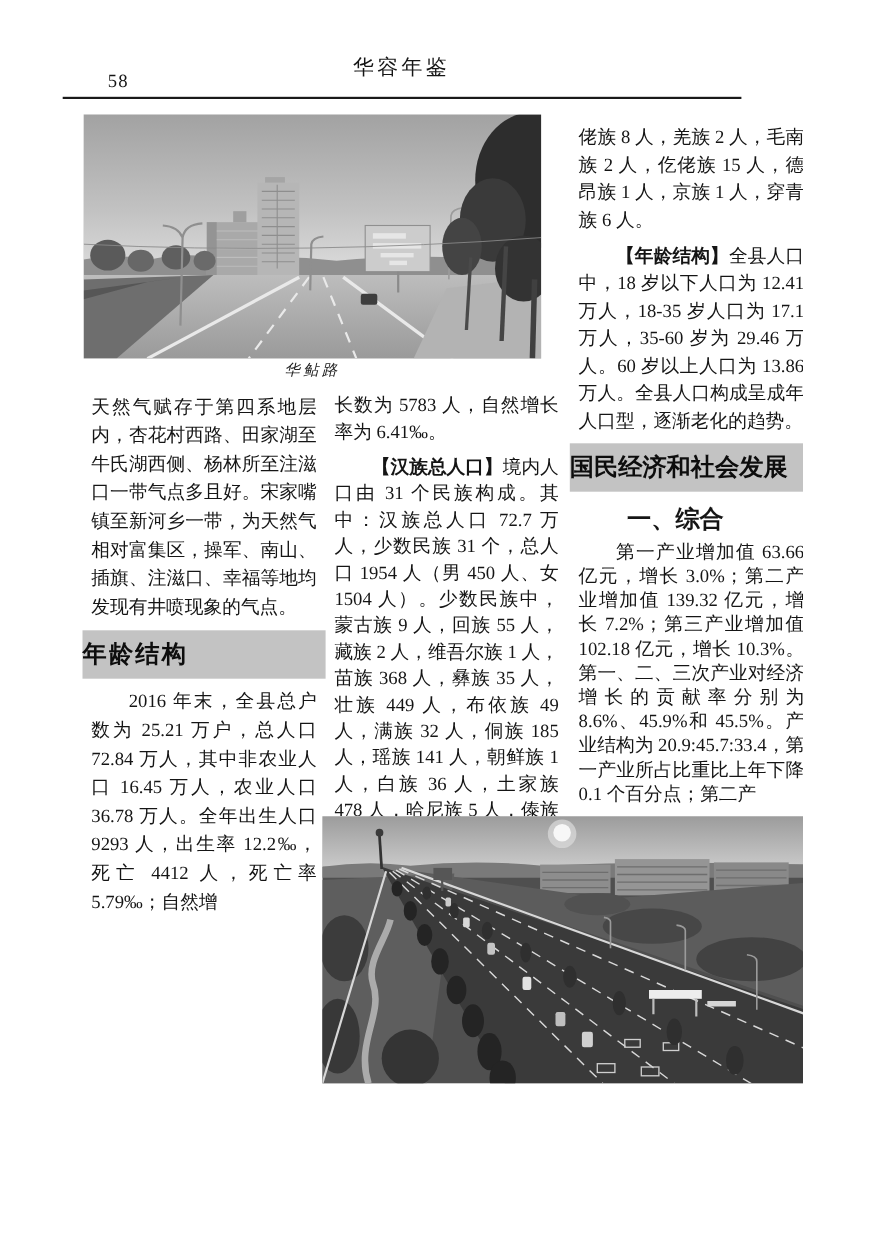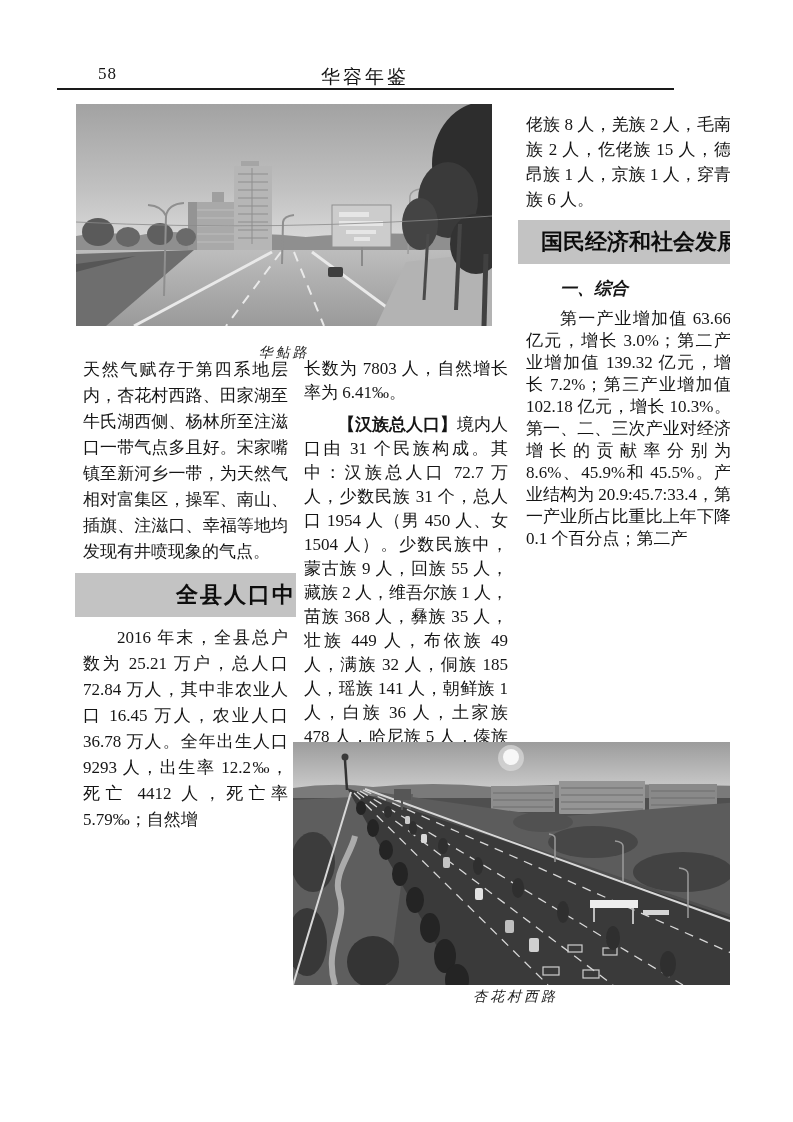--- a/index.html
+++ b/index.html
@@ -2,49 +2,49 @@
 <html><head>
 <meta charset="utf-8">
 <style>
   html,body{margin:0;padding:0;background:#ffffff;}
   .page{
     position:relative;width:730px;height:1122px;background:#ffffff;overflow:hidden;
     font-family:"Liberation Serif","DejaVu Serif",serif;color:#151515;
   }
   
   .ph-num{position:absolute;left:98px;top:64px;font-size:17px;letter-spacing:1px;}
-  .ph-title{position:absolute;left:0;right:0;top:64px;text-align:center;font-size:19px;letter-spacing:3px;}
+  .ph-title{position:absolute;left:0;right:0;top:48px;text-align:center;font-size:19px;letter-spacing:3px;}
   .ph-rule{position:absolute;left:57px;right:56px;top:88px;height:2px;background:#1a1a1a;}
   
   .photo{position:absolute;overflow:hidden;background:#bdbdbd;}
   .photo svg{display:block;}
   .caption{position:absolute;text-align:center;font-style:italic;font-size:14px;letter-spacing:3px;color:#222;}
   
   .col{position:absolute;text-align:justify;font-size:17px;}
   .col p{margin:8px;text-indent:2em;}
   .col p.noindent{text-indent:0;}
   .col-left{left:75px;top:349px;width:221px;line-height:26px;}
   .col-mid{left:296px;top:349px;width:220px;line-height:24px;}
   .col-right{left:518px;top:104px;width:221px;line-height:25px;}
   .rc-lower{line-height:22px;}
   
   .sec{
-    background:#c3c3c3;color:#0d0d0d;text-align:right;
+    background:#c3c3c3;color:#0d0d0d;text-align:left;
     font-family:"Liberation Sans","DejaVu Sans",sans-serif;font-weight:bold;
     font-size:22px;height:44px;line-height:44px;letter-spacing:2px;text-indent:0;
   }
   .sec-wide{font-size:22px;letter-spacing:0;}
   .sp-a{margin-top:8px;}   
   .sp-b{margin-top:12px;}  
   .sp-c{margin-top:16px;}  
   .sp-d{margin-top:4px;}   
   .b{font-family:"Liberation Sans","DejaVu Sans",sans-serif;font-weight:bold;}
   .subhead{
     font-family:"Liberation Sans","DejaVu Sans",sans-serif;font-weight:bold;
-    text-indent:2em;margin-top:14px !important;margin-bottom:2px !important;font-size:17px;font-style:italic;
+    text-indent:2em;margin-top:14px !important;margin-bottom:2px !important;font-size:22px;
   }
 </style>
 </head>
 <body>
 
 <div class="page">
 
   <div class="ph-num">58</div>
   <div class="ph-title">华容年鉴</div>
   <div class="ph-rule"></div>
@@ -136,35 +136,36 @@
         <ellipse cx="344" cy="120" rx="18" ry="26" fill="#444444"></ellipse>
         <ellipse cx="400" cy="140" rx="26" ry="30" fill="#333333"></ellipse>
         <line x1="352" y1="130" x2="348" y2="196" stroke="#4a4a4a" stroke-width="3"></line>
         <line x1="384" y1="120" x2="380" y2="206" stroke="#454545" stroke-width="4"></line>
         <line x1="410" y1="150" x2="408" y2="222" stroke="#404040" stroke-width="5"></line>
       </g>
 
       <path d="M0,118 Q200,128 416,112" stroke="#8a8a8a" stroke-width="0.8" fill="none"></path>
     </svg>
   </div>
-  <div class="caption" style="left:76px;top:344px;width:416px;">华鲇路</div>
+  <div class="caption" style="left:76px;top:328px;width:416px;">华鲇路</div>
 
   <div class="col col-left">
     <p class="noindent">天然气赋存于第四系地层内，杏花村西路、田家湖至牛氏湖西侧、杨林所至注滋口一带气点多且好。宋家嘴镇至新河乡一带，为天然气相对富集区，操军、南山、插旗、注滋口、幸福等地均发现有井喷现象的气点。</p>
-    <div class="sec sp-a">全县人口中</div>
+    <div class="sec sp-a">年龄结构</div>
     <p class="sp-b">2016 年末，全县总户数为 25.21 万户，总人口 72.84 万人，其中非农业人口 16.45 万人，农业人口 36.78 万人。全年出生人口 9293 人，出生率 12.2‰，死亡 4412 人，死亡率 5.79‰；自然增</p>
   </div>
 
   <div class="col col-mid">
-    <p class="noindent">长数为 7803 人，自然增长率为 6.41‰。</p>
+    <p class="noindent">长数为 5783 人，自然增长率为 6.41‰。</p>
     <p><span class="b">【汉族总人口】</span><span>境内人口由 31 个民族构成。其中：汉族总人口 72.7 万人，少数民族 31 个，总人口 1954 人（男 450 人、女 1504 人）。少数民族中，蒙古族 9 人，回族 55 人，藏族 2 人，维吾尔族 1 人，苗族 368 人，彝族 35 人，壮族 449 人，布依族 49 人，满族 32 人，侗族 185 人，瑶族 141 人，朝鲜族 1 人，白族 36 人，土家族 478 人，哈尼族 5 人，傣族 4 人，黎族 35 人，傈僳族 6 人，佤族 5 人，畲族 4 人，高山族 2 人，水族 4 人，纳西族 2 人，土族 1 人，仫</span></p>
   </div>
 
   <div class="col col-right">
     <p class="noindent">佬族 8 人，羌族 2 人，毛南族 2 人，仡佬族 15 人，德昂族 1 人，京族 1 人，穿青族 6 人。</p>
+    <p><span class="b">【年龄结构】</span><span>全县人口中，18 岁以下人口为 12.41 万人，18-35 岁人口为 17.1 万人，35-60 岁为 29.46 万人。60 岁以上人口为 13.86 万人。全县人口构成呈成年人口型，逐渐老化的趋势。</span></p>
     <div class="sec sec-wide sp-d">国民经济和社会发展</div>
     <div class="rc-lower">
       <p class="subhead">一、综合</p>
       <p>第一产业增加值 63.66 亿元，增长 3.0%；第二产业增加值 139.32 亿元，增长 7.2%；第三产业增加值 102.18 亿元，增长 10.3%。第一、二、三次产业对经济增长的贡献率分别为 8.6%、45.9%和 45.5%。产业结构为 20.9:45.7:33.4，第一产业所占比重比上年下降 0.1 个百分点；第二产</p>
     </div>
   </div>
 
   <div class="photo" style="left:293px;top:742px;width:445px;height:243px;">
     <svg width="445" height="243" viewBox="0 0 445 243">
       <defs>
@@ -276,15 +277,14 @@
         <line x1="52" y1="18" x2="54" y2="48" stroke="#333333" stroke-width="2.5"></line>
         <circle cx="52" cy="15" r="3.5" fill="#3a3a3a"></circle>
       </g>
 
       <g>
         <rect x="101" y="47" width="17" height="11" fill="#565656"></rect>
         <line x1="109" y1="58" x2="109" y2="68" stroke="#555555" stroke-width="2"></line>
       </g>
     </svg>
   </div>
-  <div class="caption" style="left:293px;top:988px;width:445px;">杏花村西路</div>
 
 </div>
 
 </body></html>

